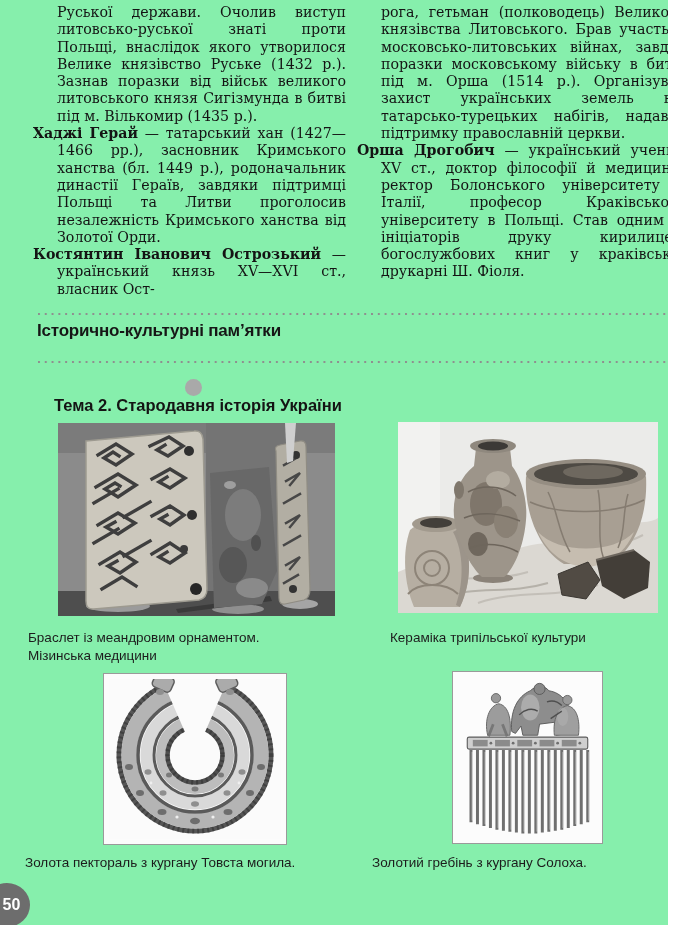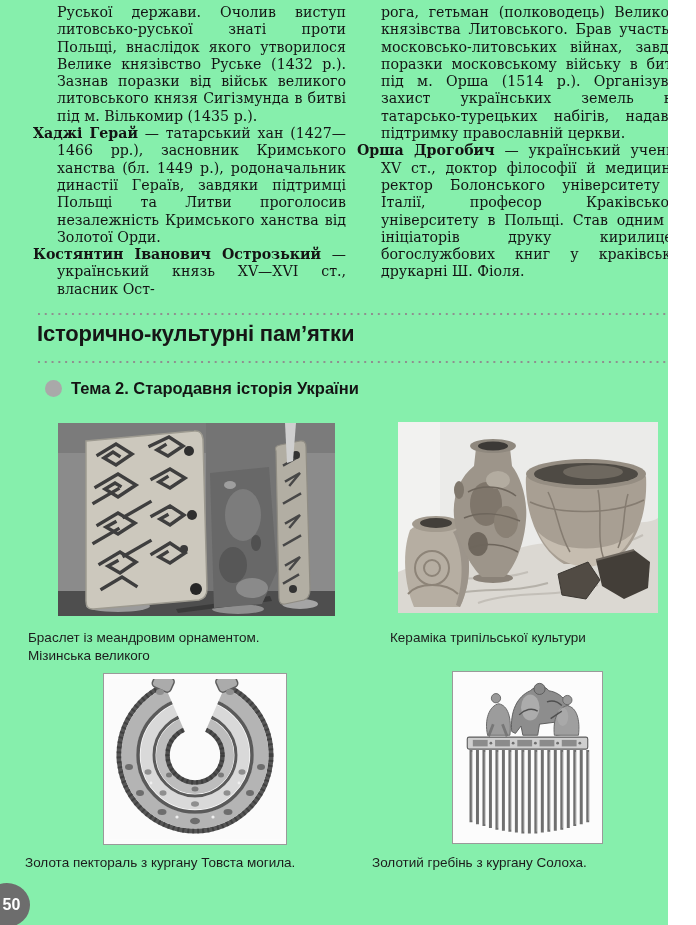--- a/index.html
+++ b/index.html
@@ -13,23 +13,23 @@
           font-size:14.2px;line-height:17.3px;color:#141414;
           padding-left:24px;text-indent:-24px;}
   p.entry.cont{text-indent:0;}
   p.entry b{font-weight:bold;}
   
   .dotted-rule{position:absolute;left:37px;right:0;height:4px;
     background-image:radial-gradient(circle at 2px 2px,#8f8f8f 1.15px,transparent 1.5px);
     background-size:6.8px 4px;background-repeat:repeat-x;}
   .rule-top{top:312px;}
   .rule-bottom{top:360px;}
-  .section-title{position:absolute;left:37px;top:321px;font-size:22px;font-weight:bold;
+  .section-title{position:absolute;left:37px;top:321px;font-size:17px;font-weight:bold;
     color:#161616;letter-spacing:-0.2px;}
-  .subsection{position:absolute;left:45px;top:379px;display:flex;align-items:center;}
+  .subsection{position:absolute;left:45px;top:379px;display:flex;align-items:center;flex-direction:column;}
   .bullet{width:17px;height:17px;border-radius:50%;background:#a9a9a9;flex:none;}
   .subsection-label{margin-left:9px;font-size:16.5px;font-weight:bold;color:#141414;}
   
   .fig{position:absolute;}
   .fig svg{display:block;width:100%;height:100%;}
   .fig1{left:58px;top:423px;width:277px;height:193px;}
   .fig2{left:398px;top:422px;width:260px;height:191px;}
   .framed{border:1px solid #9a9a9a;box-sizing:border-box;background:#fcfcfc;padding:5px;}
   .fig3{left:103px;top:673px;width:184px;height:172px;}
   .fig4{left:452px;top:671px;width:151px;height:173px;}
@@ -268,21 +268,21 @@
         <circle cx="131.5" cy="70.5" r="1.5"></circle>
       </g>
 
       <path stroke="#6f6f6f" stroke-width="3.2" fill="none" d="M14 78 V156 M21 78 V158 M28 78 V160 M35 78 V162 M42 78 V164 M49 78 V165 M56 78 V166 M63 78 V167 M70 78 V168 M77 78 V168 M84 78 V168 M91 78 V167 M98 78 V166 M105 78 V165 M112 78 V164 M119 78 V162 M126 78 V160 M133 78 V158 M140 78 V156"></path>
       <path stroke="#d9d9d9" stroke-width="1" fill="none" d="M15.4 80 V154 M29.4 80 V158 M43.4 80 V162 M57.4 80 V164 M71.4 80 V166 M85.4 80 V166 M99.4 80 V164 M113.4 80 V162 M127.4 80 V158 M141.4 80 V154"></path>
     </svg>
   </div>
 
   <div class="caption cap1">
     <div>Браслет із меандровим орнаментом.</div>
-    <div>Мізинська великого</div>
+    <div>Мізинська медицини</div>
   </div>
   <div class="caption cap2">
     <div>Кераміка трипільської культури</div>
   </div>
   <div class="caption cap3">
     <div>Золота пектораль з кургану Товста могила.</div>
   </div>
   <div class="caption cap4">
     <div>Золотий гребінь з кургану Солоха.</div>
   </div>

